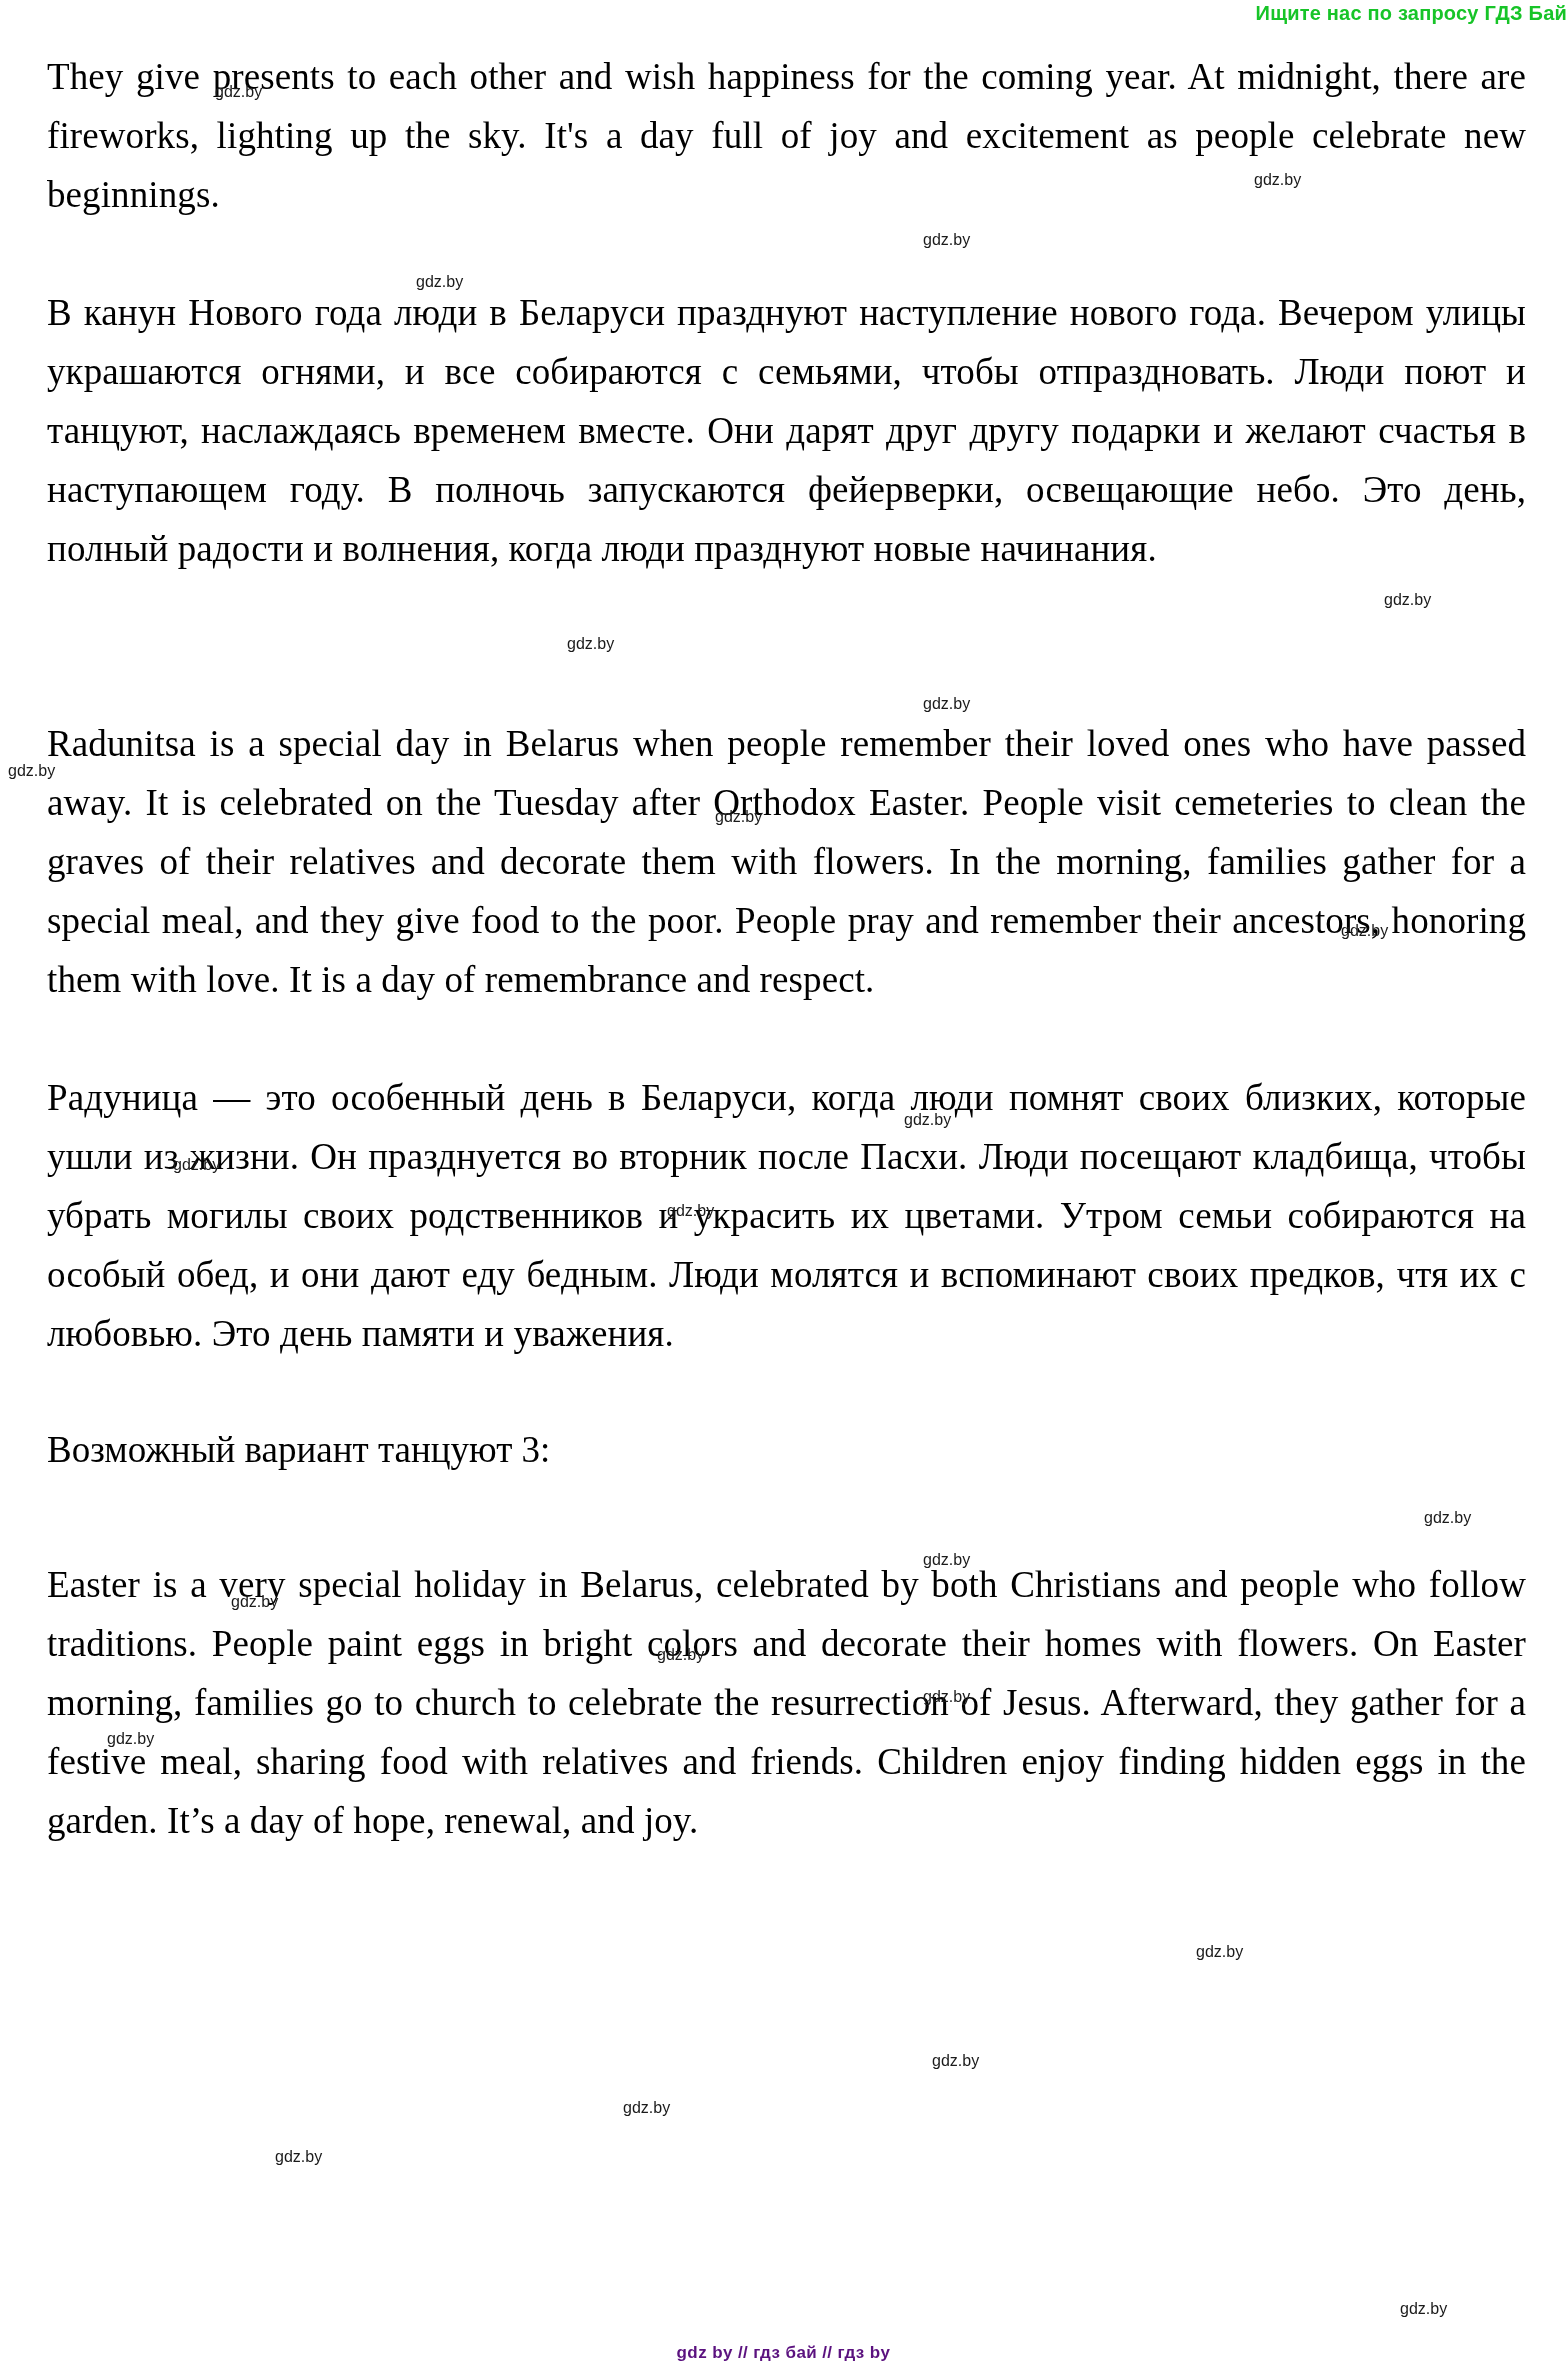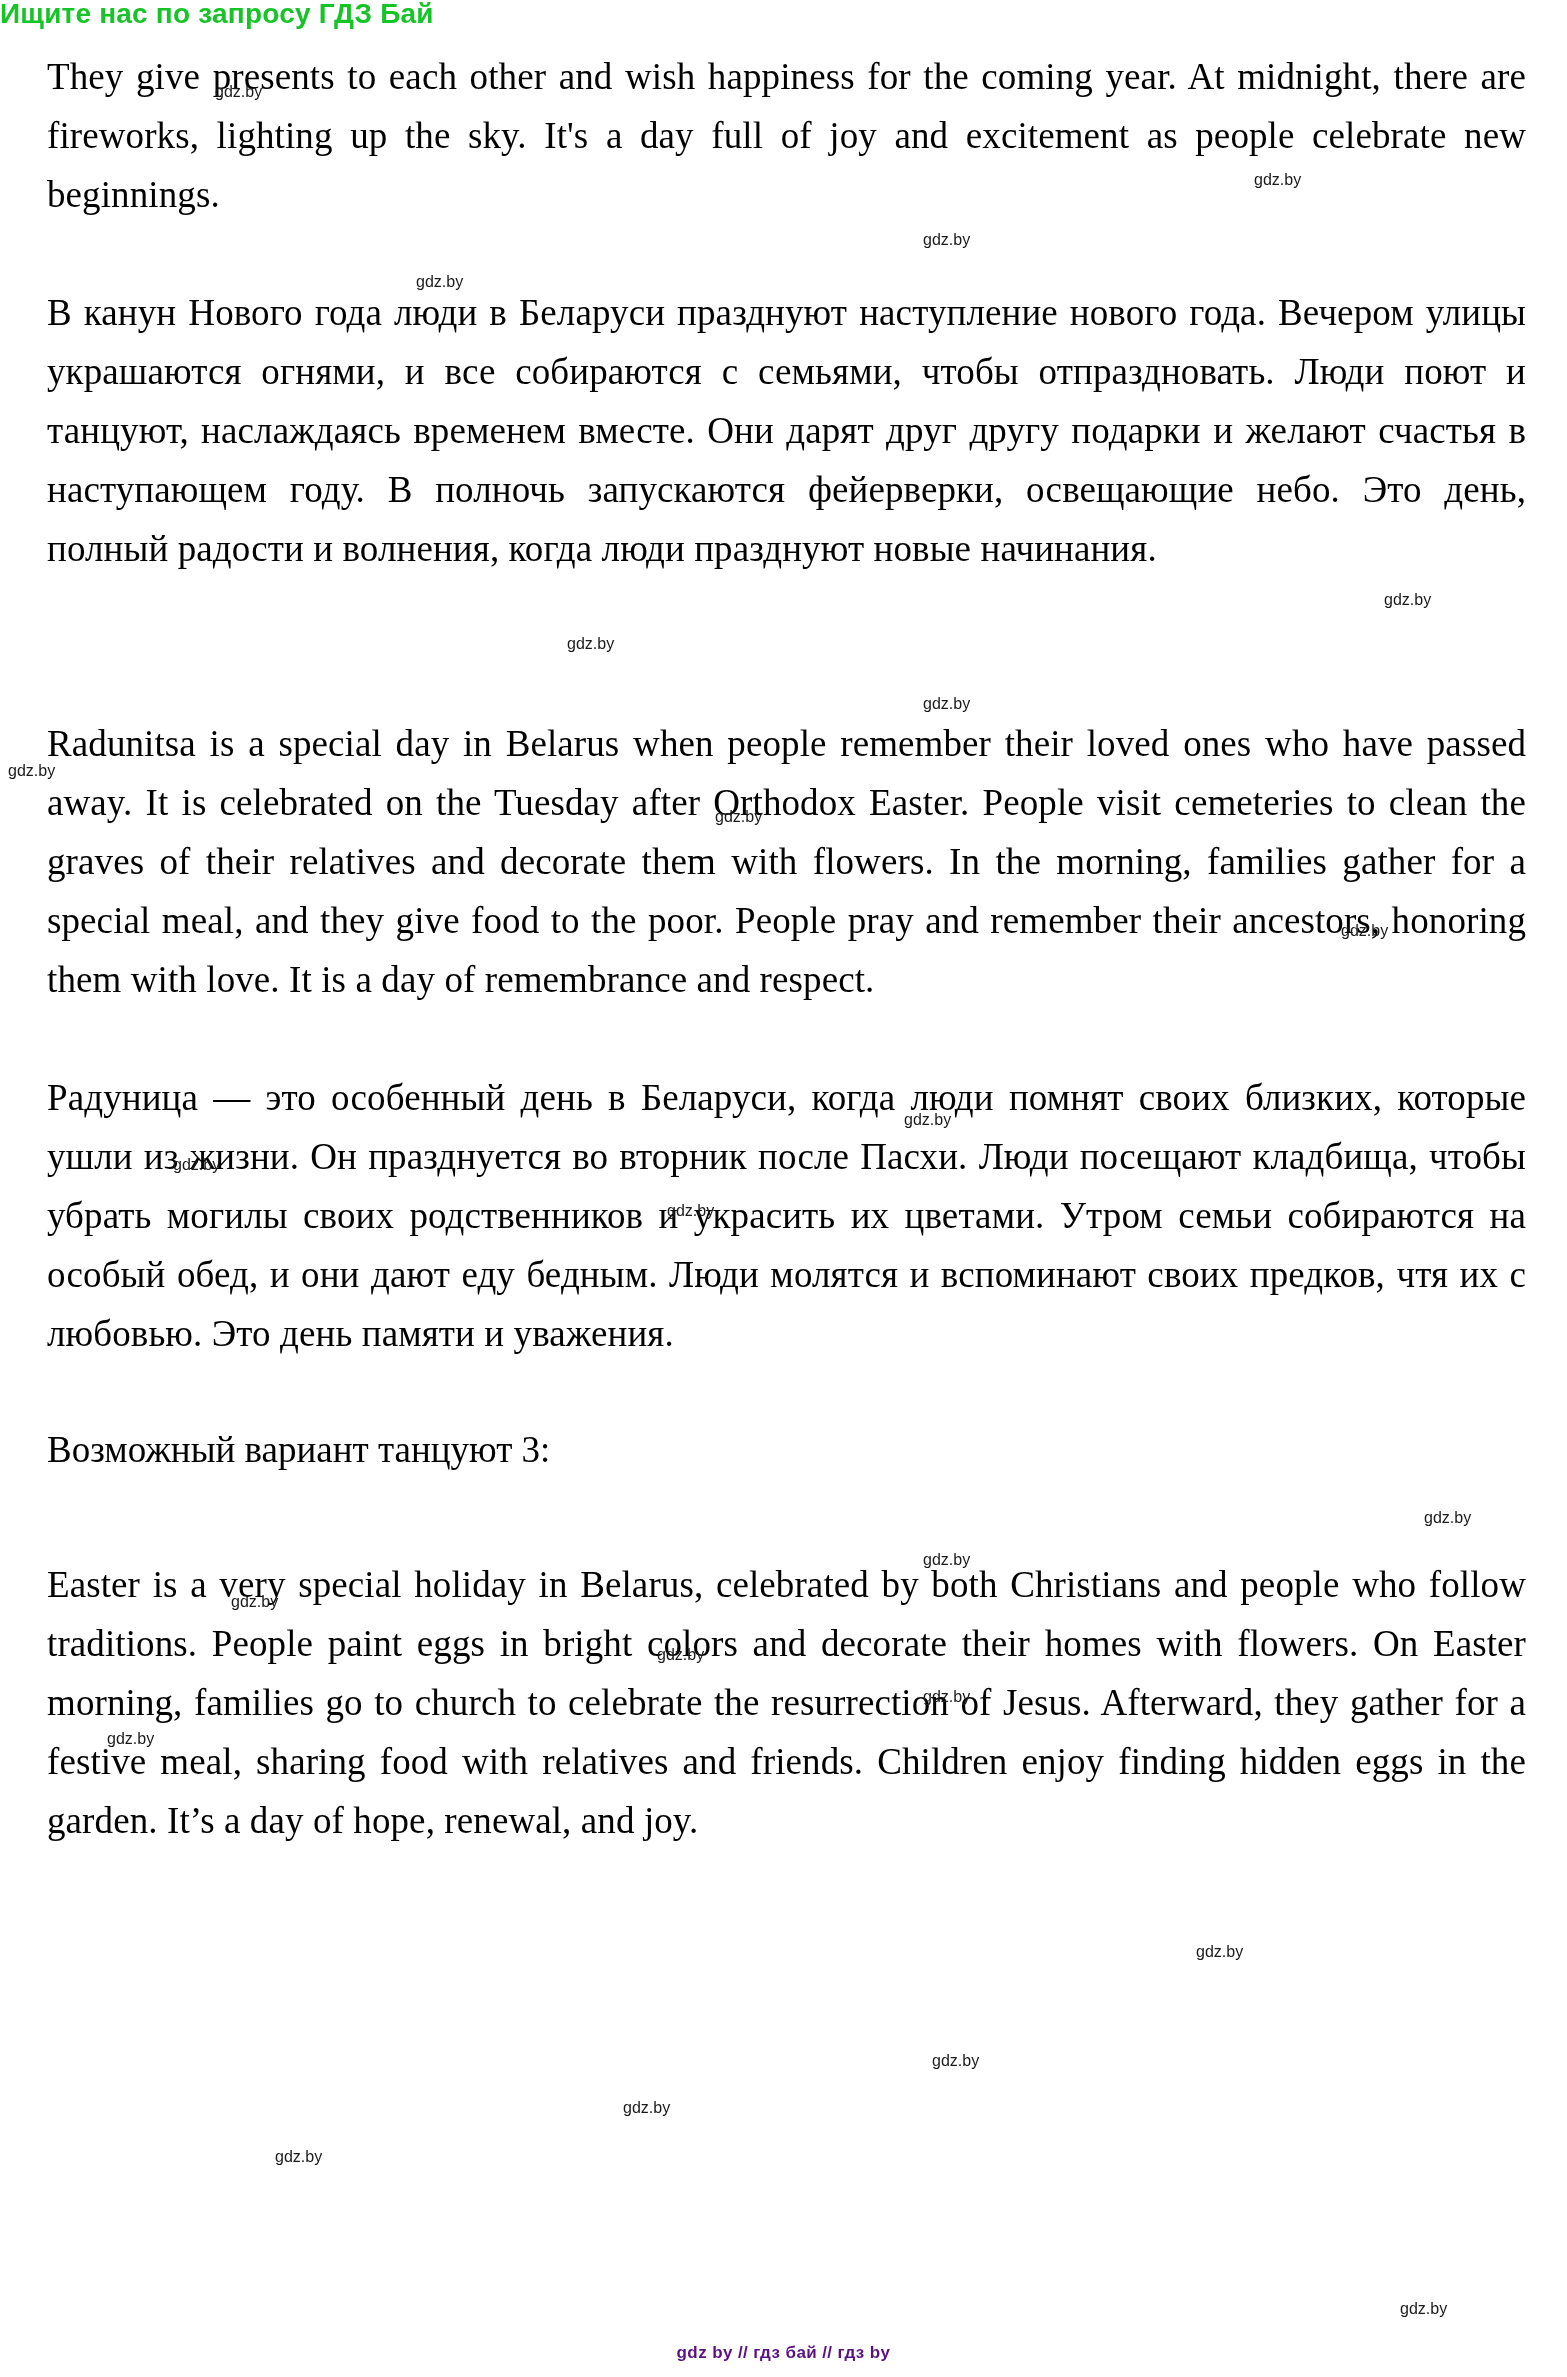--- a/index.html
+++ b/index.html
@@ -16,24 +16,24 @@
     font-family: "Liberation Serif", "DejaVu Serif", serif;
     color: #000000;
   }
 
   
   .promo-header {
     position: absolute;
     top: 0px;
     left: 0;
     width: 100%;
-    text-align: left;
+    text-align: right;
     font-family: "Liberation Sans", "DejaVu Sans", sans-serif;
     font-weight: bold;
-    font-size: 28px;
+    font-size: 20px;
     letter-spacing: 0.2px;
     color: #17c428;
     line-height: 27px;
   }
 
   
   .page {
     position: absolute;
     top: 47px;
     left: 47px;

